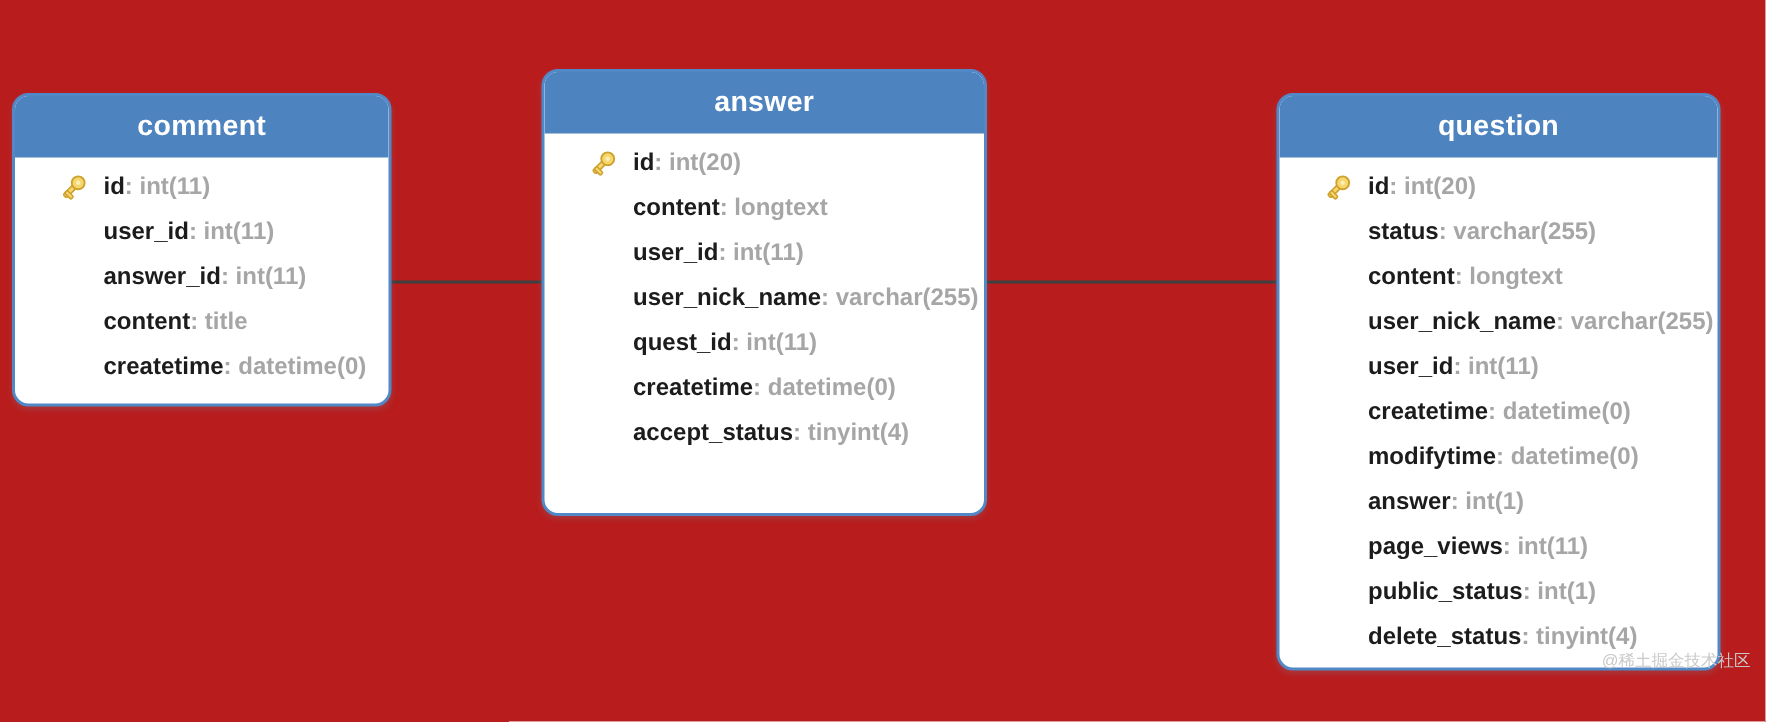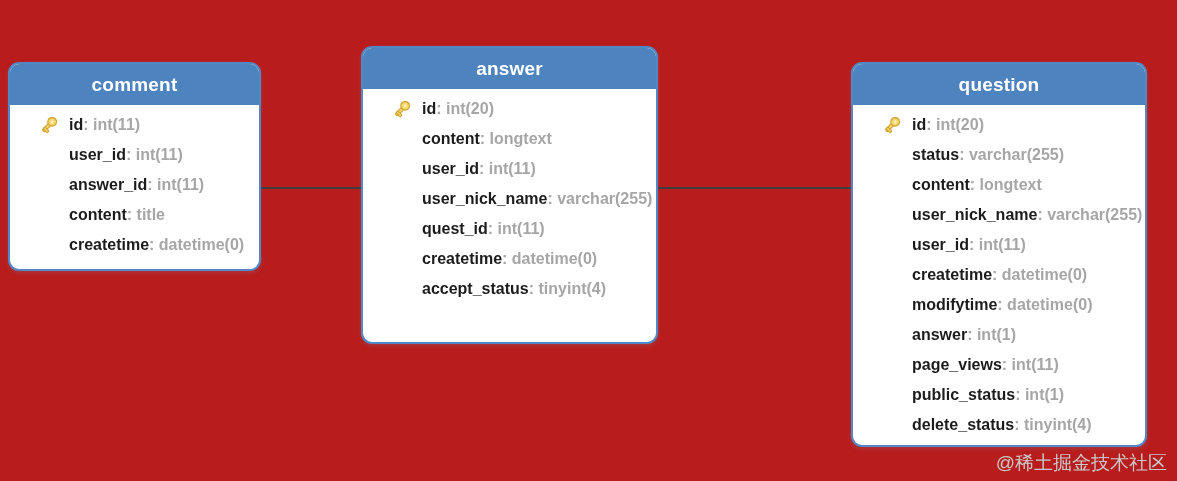--- a/index.html
+++ b/index.html
@@ -73,23 +73,22 @@
     justify-content: center;
   }
   .key-icon.hidden { visibility: hidden; }
   .fname { color: var(--field-name); font-weight: 700; }
   .ftype { color: var(--field-type); font-weight: 700; }
   .watermark {
     position: absolute;
     right: 10px;
     top: 433px;
     z-index: 3;
-    font-size: 19px;
+    font-size: 11px;
     color: var(--watermark-color);
-    margin-top: 17px;
   }
 </style>
 </head>
 <body style="--header-bg: #4d83be; --box-border: #5288c5; --field-name: #1c1c1c; --field-type: #a6a6a6; --connector: #3f3f3f; --header-text: #ffffff; --key-fill: #f5d76e; --key-stroke: #cfa12f; --watermark-color: #c9c9c9;">
 
 <div class="canvas">
 
   <svg class="connectors">
     <line x1="259" y1="188" x2="363" y2="188" stroke="#3f3f3f" stroke-width="2"></line>
     <line x1="656" y1="188" x2="853" y2="188" stroke="#3f3f3f" stroke-width="2"></line>

